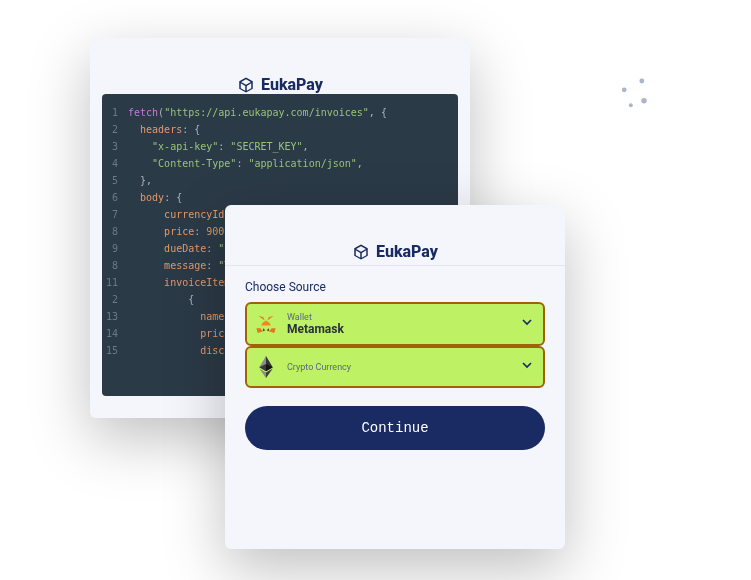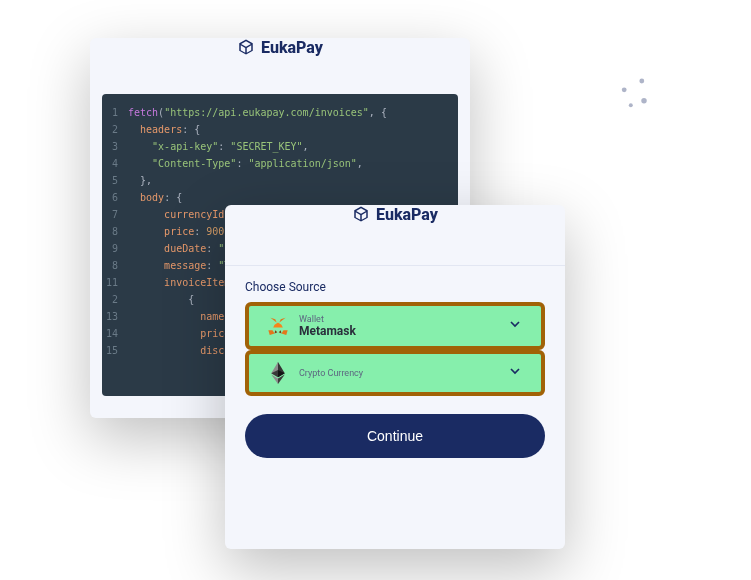--- a/index.html
+++ b/index.html
@@ -18,21 +18,21 @@
   .card-back {
     left: 90px; top: 38px;
     width: 380px; height: 380px;
   }
   .card-front {
     left: 225px; top: 205px;
     width: 340px; height: 344px;
   }
   .card-header {
     height: 56px;
-    display: flex; align-items: flex-start; justify-content: center;
+    display: flex; align-items: flex-end; justify-content: center;
     gap: 6px;
   }
   .logo-icon {
     width: 18px; height: 18px;
     display: inline-flex; align-items: center; justify-content: center;
   }
   .logo-text {
     font-weight: 800; font-size: 16px;
     color: #1a2b63;
   }
@@ -74,24 +74,24 @@
     color: #1a2b63;
     margin-bottom: 10px;
   }
   .field-label {
     font-size: 12px;
     color: #1a2b63;
     margin: 10px 0 8px 0;
     font-weight: 400;
   }
   .select {
-    background: #86efac;
-    border: 4px solid #a16207;
+    background: #bef264;
+    border: 2px solid #a16207;
     border-radius: 6px;
-    padding: 8px 18px;
+    padding: 8px 8px;
     display: flex; align-items: center;
     gap: 10px;
     cursor: pointer;
   }
   .select-icon {
     width: 22px; height: 22px;
     display: flex; align-items: center; justify-content: center;
   }
   .select-body { flex: 1; }
   .select-caption {
@@ -107,20 +107,21 @@
     margin-top: 18px;
     width: 100%;
     background: #1a2b63;
     color: #fff;
     border: none;
     border-radius: 999px;
     padding: 14px 0;
     font-size: 14px;
     font-weight: 500;
     cursor: pointer;
+    font-family: Liberation Mono, monospace;
   }
   .decor {
     position: absolute;
     right: 96px; top: 70px;
     width: 44px; height: 44px;
   }
 </style>
 </head>
 <body>
 

